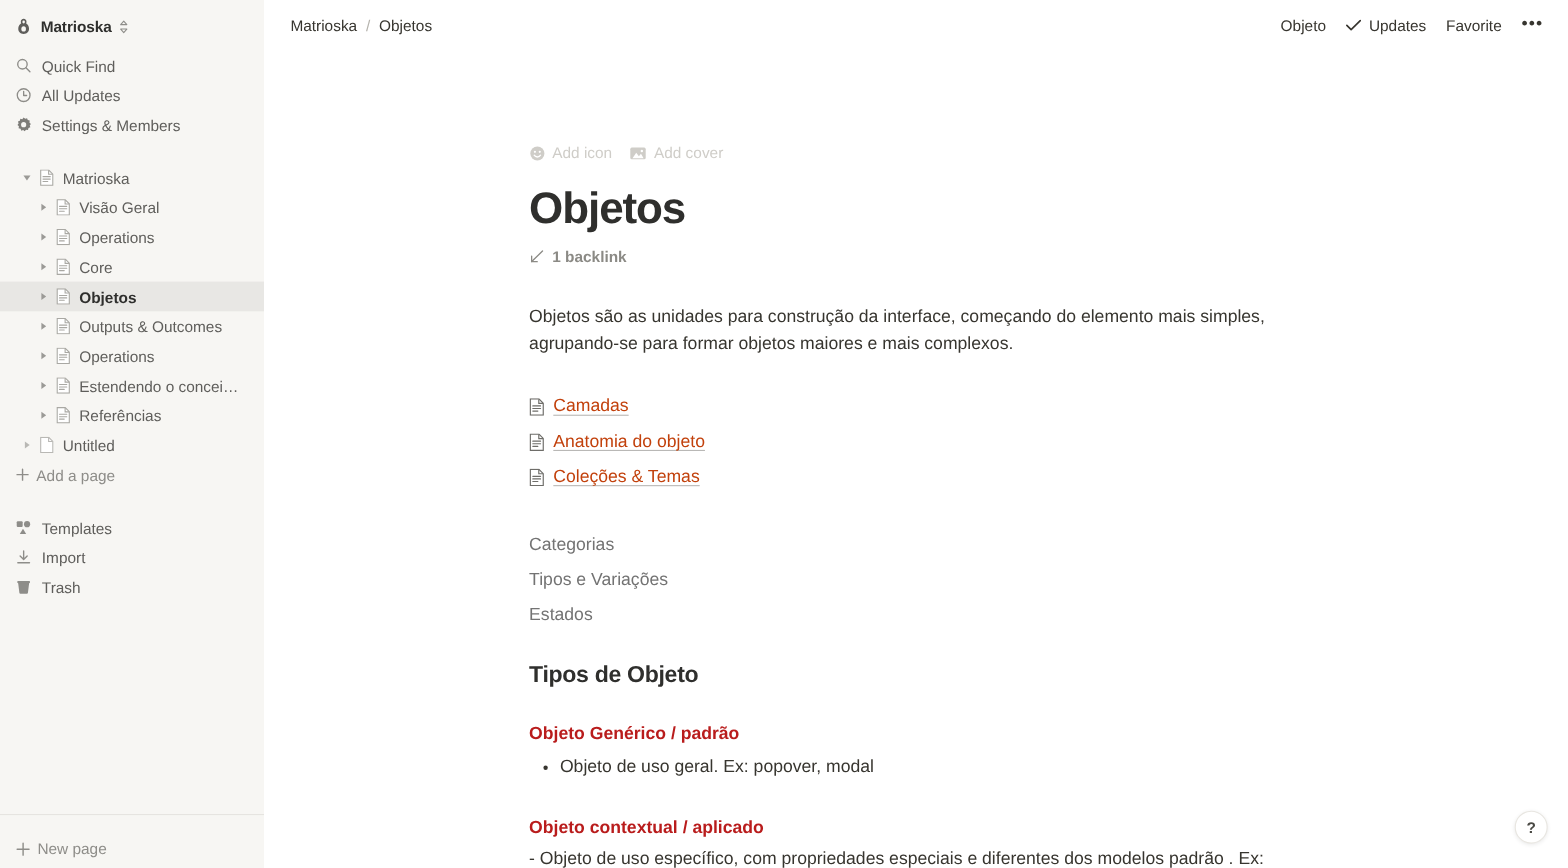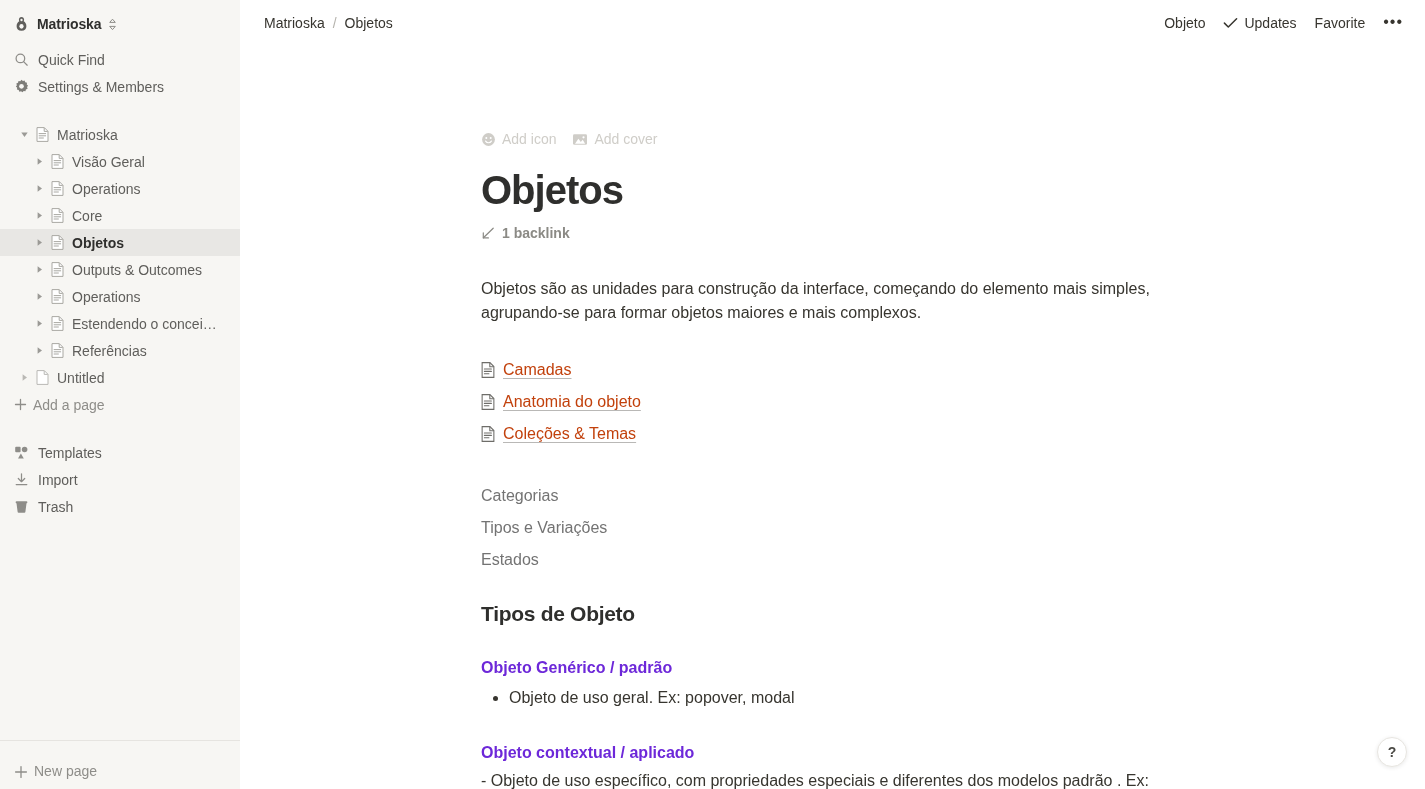--- a/index.html
+++ b/index.html
@@ -113,21 +113,21 @@
   .para { margin-top: 36px; font-size: 16px; line-height: 1.52; color: #37352f; }
 
   .links { margin-top: 29px; }
   .plink { display: flex; align-items: center; height: 32px; font-size: 16px; color: #c2410c; cursor: pointer; }
   .plink .ptext { margin-left: 8px; text-decoration: underline; text-decoration-color: rgba(55,53,47,0.35); text-underline-offset: 3px; }
 
   .plain { margin-top: 30px; }
   .pline { font-size: 16px; line-height: 2; color: #737373; }
 
   .h2 { font-size: 21px; font-weight: 700; color: #2f2f2d; margin-top: 26px; letter-spacing: -0.3px; }
-  .h3 { font-size: 16px; font-weight: 700; color: #6d28d9; margin-top: 33px; }
+  .h3 { font-size: 16px; font-weight: 700; color: #b91c1c; margin-top: 33px; }
   .bullets { margin-top: 9px; padding-left: 28px; }
   .bullets li { font-size: 16px; line-height: 1.55; color: #37352f; }
   .dash { font-size: 16px; line-height: 1.5; color: #37352f; margin-top: 7px; }
 
   
   .help {
     position: absolute; right: 18px; bottom: 22px;
     width: 30px; height: 30px; border-radius: 50%;
     background: #ffffff; border: 1px solid #e8e6e1;
     box-shadow: 0 1px 4px rgba(0,0,0,0.09);
@@ -165,20 +165,29 @@
       <div class="sb-row">
         <span class="ico">
           <svg width="15" height="15" viewBox="0 0 15 15">
             <circle cx="6.4" cy="6.4" r="4.3" fill="none" stroke="#8e8d89" stroke-width="1.25"></circle>
             <line x1="9.6" y1="9.6" x2="13.2" y2="13.2" stroke="#8e8d89" stroke-width="1.25" stroke-linecap="round"></line>
           </svg>
         </span>
         <span class="lbl">Quick Find</span>
       </div>
 
+      <div class="sb-row">
+        <span class="ico">
+          <svg width="15" height="15" viewBox="0 0 15 15">
+            <circle cx="7.5" cy="7.5" r="5.8" fill="none" stroke="#8e8d89" stroke-width="1.2"></circle>
+            <path d="M7.5 4.2v3.6h2.7" fill="none" stroke="#8e8d89" stroke-width="1.2" stroke-linecap="round" stroke-linejoin="round"></path>
+          </svg>
+        </span>
+        <span class="lbl">All Updates</span>
+      </div>
 
       <div class="sb-row">
         <span class="ico">
           <svg width="15" height="15" viewBox="0 0 16 16">
             <path d="M8 0.9 9.5 2.1 11.3 1.6 12 3.4 13.9 3.9 13.6 5.8 15 7.1 13.9 8.6 14.5 10.4 12.7 11.1 12.2 13 10.3 12.7 9 14.1 7.5 13 5.7 13.6 5 11.8 3.1 11.3 3.4 9.4 2 8.1 3.1 6.6 2.5 4.8 4.3 4.1 4.8 2.2 6.7 2.5z" fill="#7d7c78"></path>
             <circle cx="8" cy="7.8" r="2.5" fill="#f7f6f3"></circle>
           </svg>
         </span>
         <span class="lbl">Settings &amp; Members</span>
       </div>

